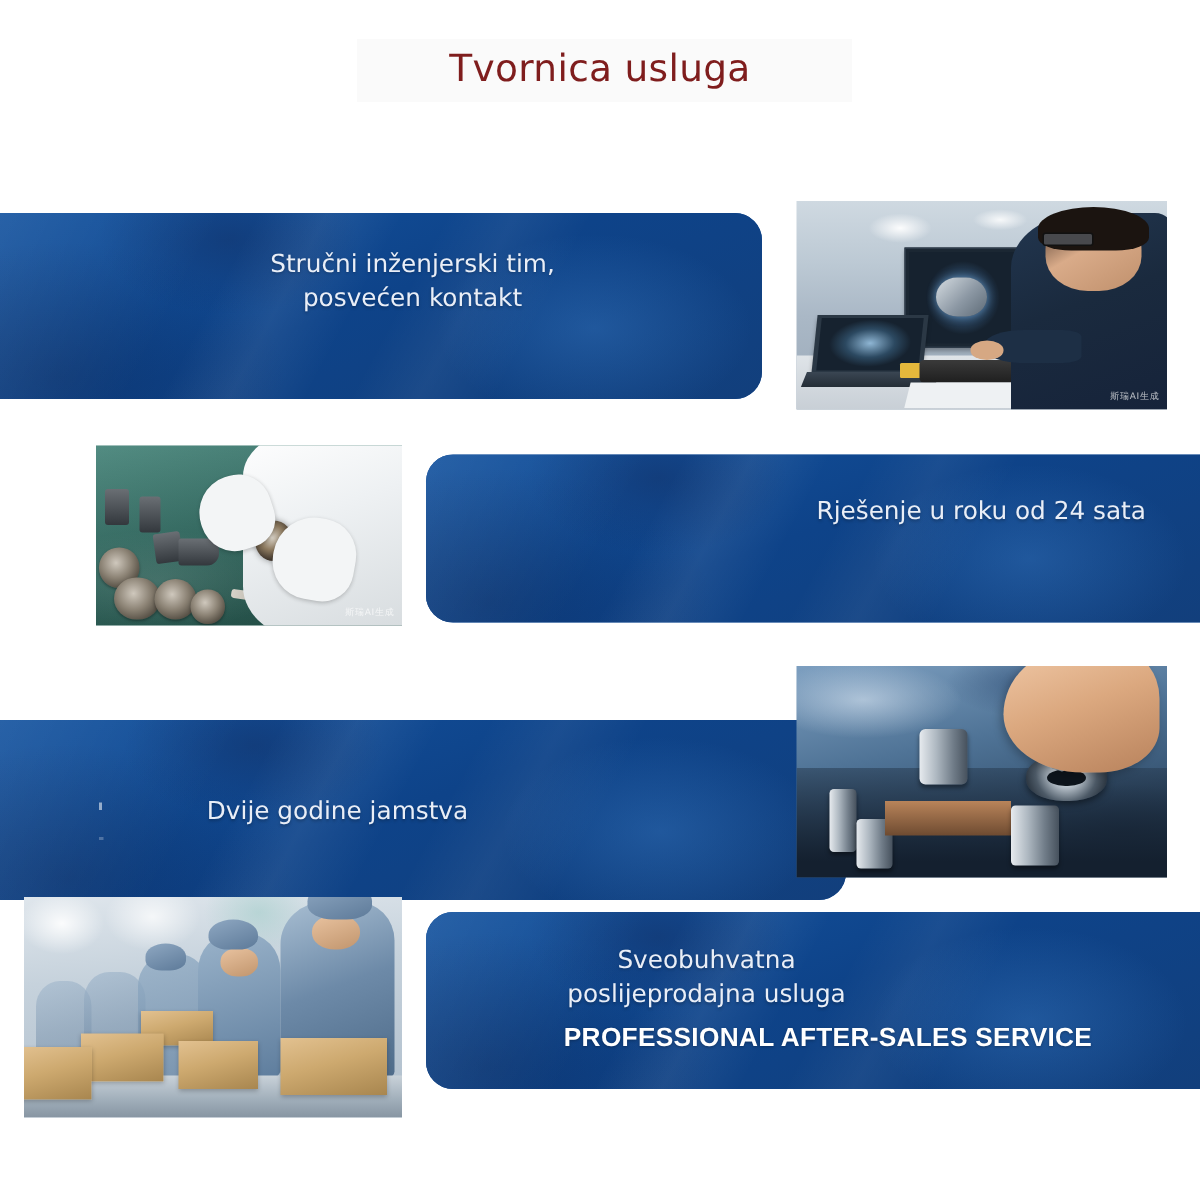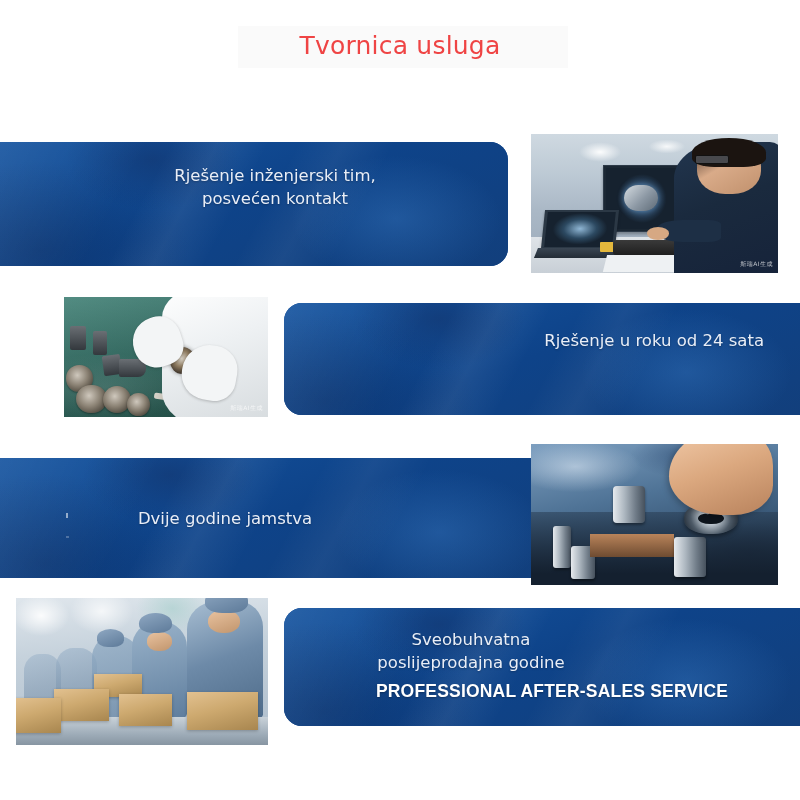--- a/index.html
+++ b/index.html
@@ -43,21 +43,21 @@
   }
   .page-title {
     position: absolute;
     left: 0;
     top: 27px;
     width: 800px;
     text-align: center;
     font-size: 25px;
     font-weight: 400;
     letter-spacing: .2px;
-    color: #ef4444;
+    color: #7f1d1d;
     line-height: 38px;
   }
   .page-subtitle {
     position: absolute;
     left: 0;
     top: 75px;
     width: 800px;
     text-align: center;
     font-size: 14.5px;
     font-weight: 400;
@@ -371,21 +371,21 @@
   .ph4 .box.bx2 { left: 15%; bottom: 16%; width: 22%; height: 22%; }
   .ph4 .box.bx3 { left: 31%; bottom: 33%; width: 19%; height: 15%; }
   .ph4 .box.bx4 { left: 41%; bottom: 13%; width: 21%; height: 22%; }
   .ph4 .box.bx5 { right: 4%; bottom: 10%; width: 28%; height: 26%; }
 
   
   #banner1 { left: 0;    top: 142px; width: 508px; height: 124px;
              border-radius: 0 18px 18px 0; }
   #banner2 { left: 284px; top: 303px; width: 516px; height: 112px;
              border-radius: 18px 0 0 18px; }
-  #banner3 { left: 0;    top: 458px; width: 564px; height: 120px;
+  #banner3 { left: 0;    top: 480px; width: 564px; height: 120px;
              border-radius: 0 18px 18px 0; }
   #banner4 { left: 284px; top: 608px; width: 516px; height: 118px;
              border-radius: 18px 0 0 18px; }
 
   #photo1 { left: 531px; top: 134px; width: 247px; height: 139px; }
   #photo2 { left: 64px;  top: 297px; width: 204px; height: 120px; }
   #photo3 { left: 531px; top: 444px; width: 247px; height: 141px; }
   #photo4 { left: 16px;  top: 598px; width: 252px; height: 147px; }
 
   
@@ -410,21 +410,21 @@
 
 <div class="page">
 
   <div class="header">
     <div class="title-plate"></div>
     <div class="page-title">Tvornica usluga</div>
   </div>
 
   <div class="banner" id="banner1">
     <div class="tex"></div>
-    <div class="txt b-sub" id="b1sub">Rješenje inženjerski tim,
+    <div class="txt b-sub" id="b1sub">Stručni inženjerski tim,
 posvećen kontakt</div>
   </div>
 
   <div class="photo ph1" id="photo1">
     <div class="desk"></div>
     <div class="mon a">
         <div class="scr"></div>
       </div>
     <div class="mon b">
         <div class="scr"></div>
@@ -504,17 +504,17 @@
     <div class="box bx2"></div>
     <div class="box bx4"></div>
     <div class="box bx1"></div>
     <div class="box bx5"></div>
     <div class="wm"></div>
   </div>
 
   <div class="banner" id="banner4">
     <div class="tex"></div>
     <div class="txt b-sub" id="b4sub">Sveobuhvatna
-poslijeprodajna godine</div>
+poslijeprodajna usluga</div>
     <div class="txt b-main lg" id="b4main">PROFESSIONAL AFTER-SALES SERVICE</div>
   </div>
 
 </div>
 
 </body></html>

